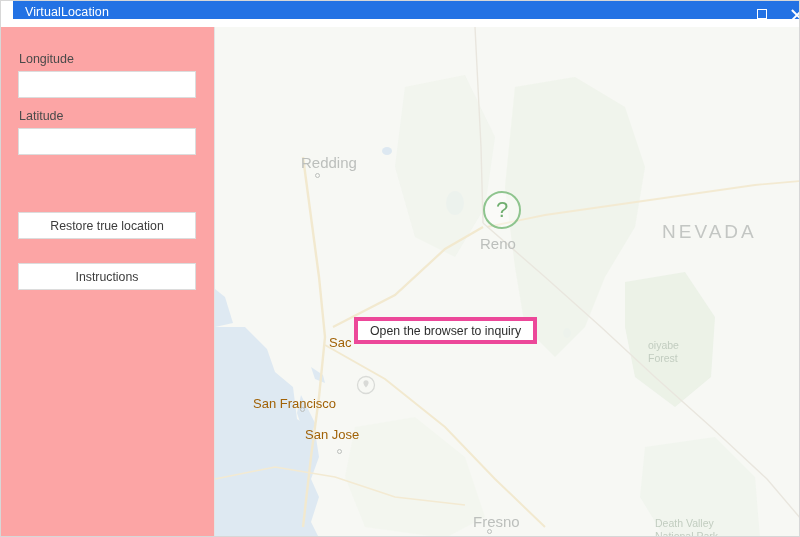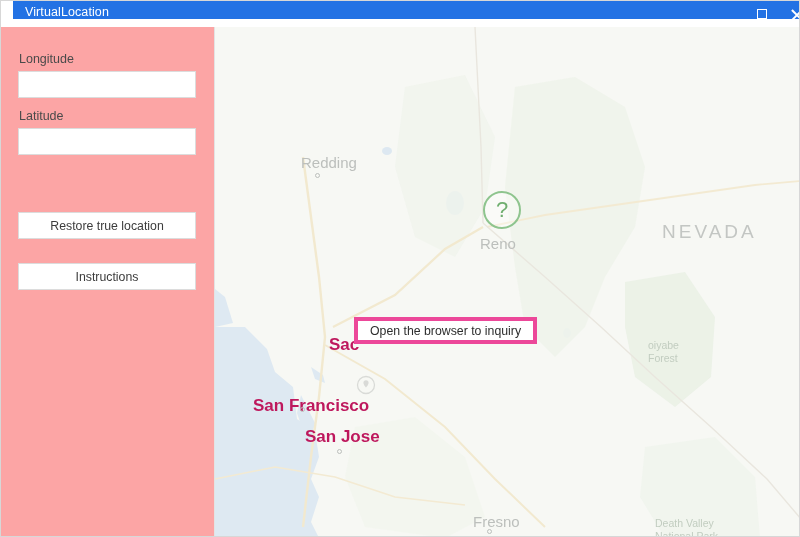--- a/index.html
+++ b/index.html
@@ -142,21 +142,21 @@
   }
   .map svg { display: block; }
 
   .map-label {
     position: absolute;
     color: #b9bcb9;
     white-space: nowrap;
     pointer-events: none;
     font-family: "Liberation Sans", sans-serif;
   }
-  .map-label.city   { font-size: 17px; color: #be185d; font-weight: bold; }
+  .map-label.city   { font-size: 13px; color: #a16207; }
   .map-label.city-sm{ font-size: 15px; color: #bcbfbc; }
   .map-label.state  { font-size: 19px; letter-spacing: 3px; color: #c3c6c3; }
   .map-label.park   { font-size: 10.5px; color: #c2cdc0; line-height: 13px; }
   .city-dot {
     position: absolute;
     width: 5px; height: 5px;
     border: 1.2px solid #bcbfbc;
     border-radius: 50%;
     box-sizing: border-box;
     pointer-events: none;

